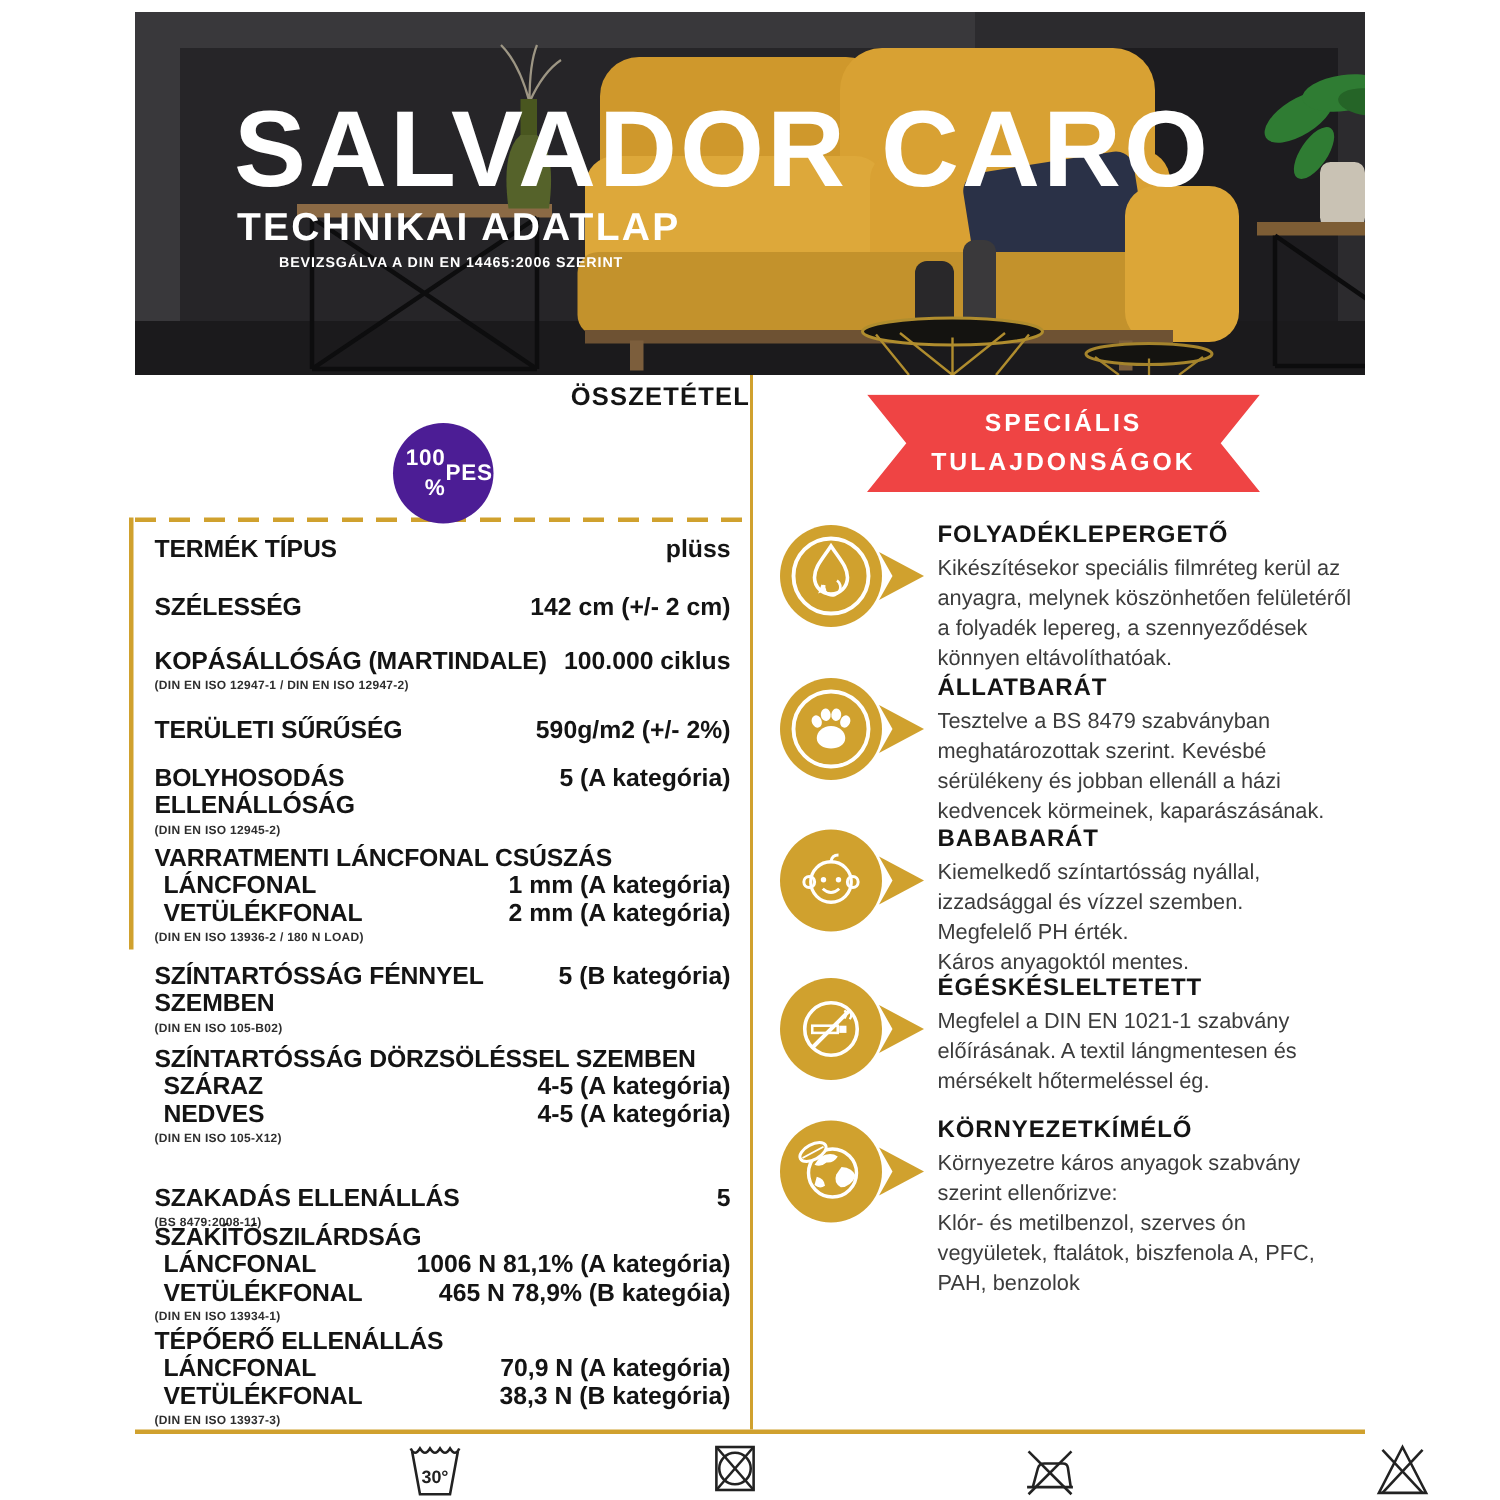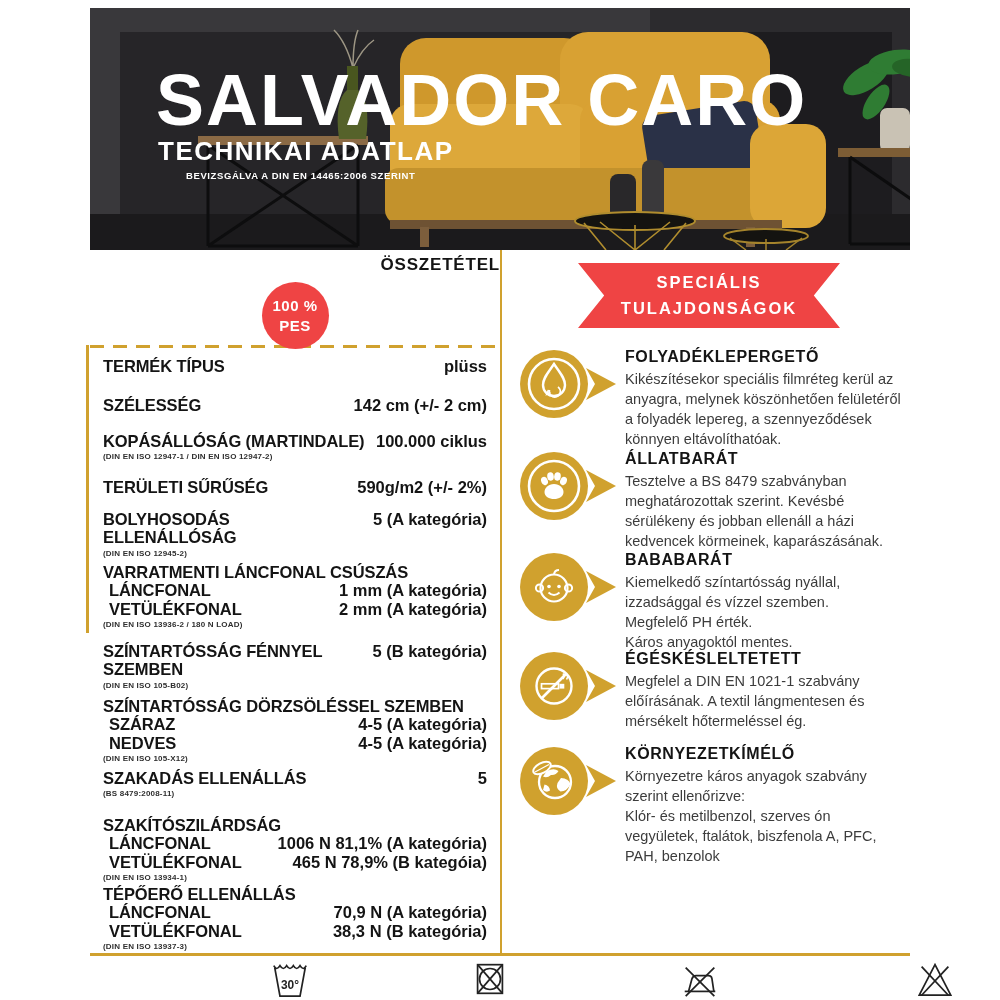--- a/index.html
+++ b/index.html
@@ -19,22 +19,22 @@
   
   .divider-v{position:absolute;left:500px;top:250px;width:2px;height:703px;background:#d0a12e;}
   .dash-top{position:absolute;left:90px;top:345px;width:407px;height:3px;
             background:repeating-linear-gradient(90deg,#d0a12e 0 14px,transparent 14px 23px);}
   .left-accent{position:absolute;left:86px;top:345px;width:2.5px;height:288px;background:#d0a12e;}
   .bottom-line{position:absolute;left:90px;top:953px;width:820px;height:2.5px;background:#d0a12e;}
 
   
   .comp{position:absolute;left:90px;top:255px;width:410px;text-align:right;}
   .comp-h{font-size:17px;font-weight:800;letter-spacing:.8px;color:#141414;}
-  .comp-badge{width:67px;height:67px;border-radius:50%;background:#ef4444;margin:7px auto 0 auto;
-              display:flex;flex-direction:column;align-items:center;justify-content:center;
+  .comp-badge{width:67px;height:67px;border-radius:50%;background:#4c1d95;margin:7px auto 0 auto;
+              display:flex;flex-direction:row;align-items:center;justify-content:center;
               color:#fff;font-weight:800;font-size:15px;line-height:1.3;letter-spacing:.5px;}
 
   
   .specs{position:absolute;left:90px;top:347px;width:410px;}
   .srow{position:absolute;left:13px;right:13px;display:flex;justify-content:space-between;align-items:flex-start;}
   .sgroup{position:absolute;left:13px;right:13px;}
   .slabel{font-size:16.5px;font-weight:800;letter-spacing:-.1px;white-space:pre-line;line-height:1.12;}
   .sval{font-size:16.5px;font-weight:800;text-align:right;white-space:nowrap;line-height:1.12;}
   .snote{font-size:8px;font-weight:700;color:#2e2e2e;letter-spacing:.2px;margin-top:2px;}
   .subrow{display:flex;justify-content:space-between;align-items:flex-start;padding-left:6px;}
@@ -175,21 +175,21 @@
       <div class="subrow">
         <div class="slabel">SZÁRAZ</div>
         <div class="sval">4-5 (A kategória)</div>
       </div>
       <div class="subrow">
         <div class="slabel">NEDVES</div>
         <div class="sval">4-5 (A kategória)</div>
       </div>
       <div class="snote">(DIN EN ISO 105-X12)</div>
     </div>
-    <div class="sgroup" style="top:422px">
+    <div class="sgroup" style="top:443px">
       <div class="srow" style="position:static;left:0;right:0">
         <div class="slabel">SZAKADÁS ELLENÁLLÁS</div>
         <div class="sval">5</div>
       </div>
       <div class="snote">(BS 8479:2008-11)</div>
     </div>
     <div class="sgroup" style="top:469px">
       <div class="slabel">SZAKÍTÓSZILÁRDSÁG</div>
       <div class="subrow">
         <div class="slabel">LÁNCFONAL</div>

